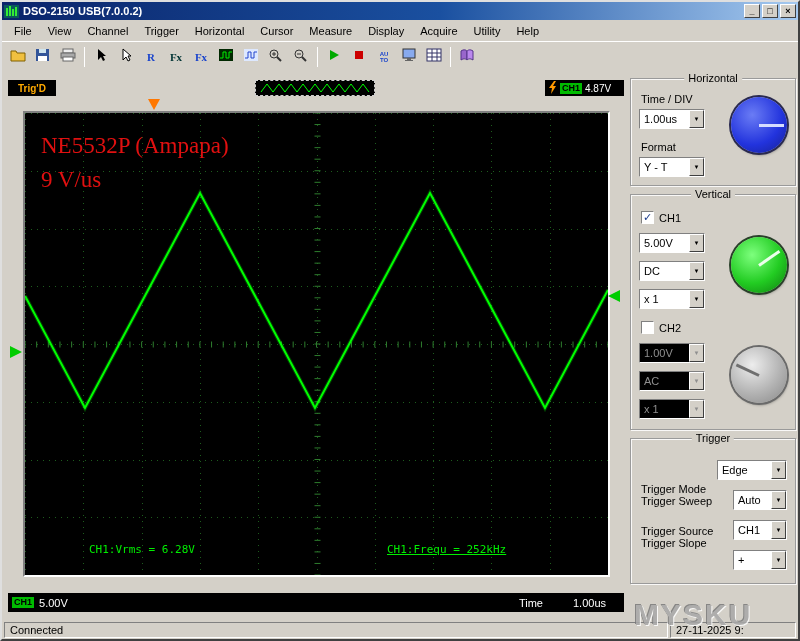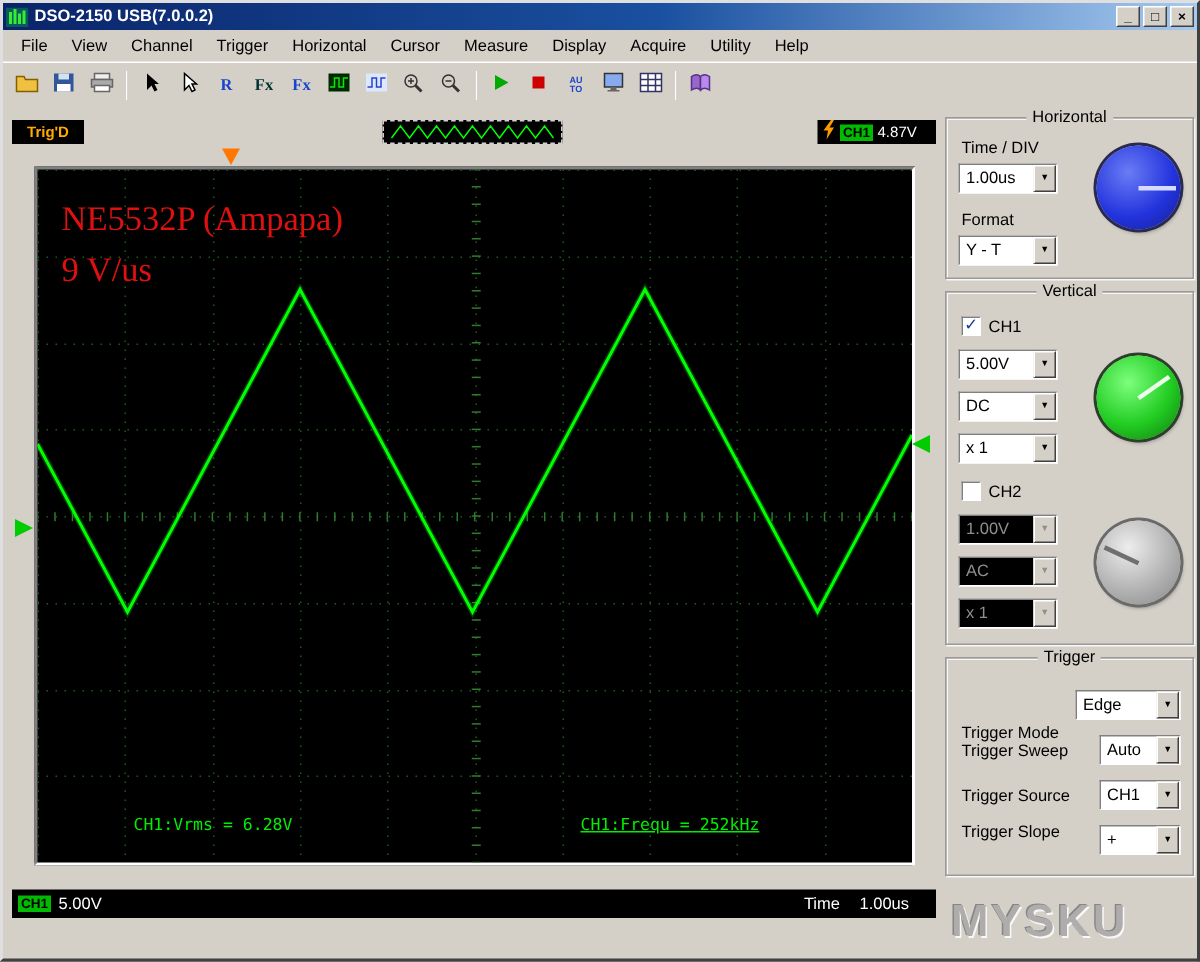--- a/index.html
+++ b/index.html
@@ -78,21 +78,21 @@
   .marker-right{
     position:absolute;left:606px;top:288px;width:0;height:0;
     border-right:12px solid #00cc00;border-top:6px solid transparent;border-bottom:6px solid transparent;
   }
   
   .bottom-bar{
     position:absolute;left:6px;top:591px;width:616px;height:19px;background:#000;
     display:flex;align-items:center;justify-content:space-between;padding:0 18px 0 4px;
   }
   .bb-left{display:flex;align-items:center;gap:5px;}
-  .bb-right{display:flex;align-items:center;gap:13px;}
+  .bb-right{display:flex;align-items:center;gap:30px;}
   .bb-text{color:#fff;font-size:11px;}
   
   .groupbox{
     position:absolute;border:1px solid #9a9a9a;
     box-shadow:1px 1px 0 rgba(255,255,255,.85), inset 1px 1px 0 rgba(255,255,255,.85);
   }
   .legend{
     position:absolute;top:-7px;left:50%;transform:translateX(-50%);
     background:#d4d0c8;padding:0 4px;font-size:11px;white-space:nowrap;
   }
@@ -512,23 +512,27 @@
     <span class="glabel" style="left:10px;top:56px;">Trigger Sweep</span>
     <div class="combo" style="right:8px;top:51px;width:54px;">
       <span class="combo-val">Auto</span>
       <span class="combo-btn">▼</span>
     </div>
     <span class="glabel" style="left:10px;top:86px;">Trigger Source</span>
     <div class="combo" style="right:8px;top:81px;width:54px;">
       <span class="combo-val">CH1</span>
       <span class="combo-btn">▼</span>
     </div>
-    <span class="glabel" style="left:10px;top:110px;">Trigger Slope</span>
+    <span class="glabel" style="left:10px;top:98px;">Trigger Slope</span>
     <div class="combo" style="right:8px;top:111px;width:54px;">
       <span class="combo-val">+</span>
       <span class="combo-btn">▼</span>
     </div>
   </div>
 
   <div class="watermark">MYSKU</div>
 
+  <div class="statusbar">
+    <div class="sb-cell sb-left">Connected</div>
+    <div class="sb-cell sb-right">27-11-2025  9:</div>
+  </div>
 
 </div>
 
 </body></html>

